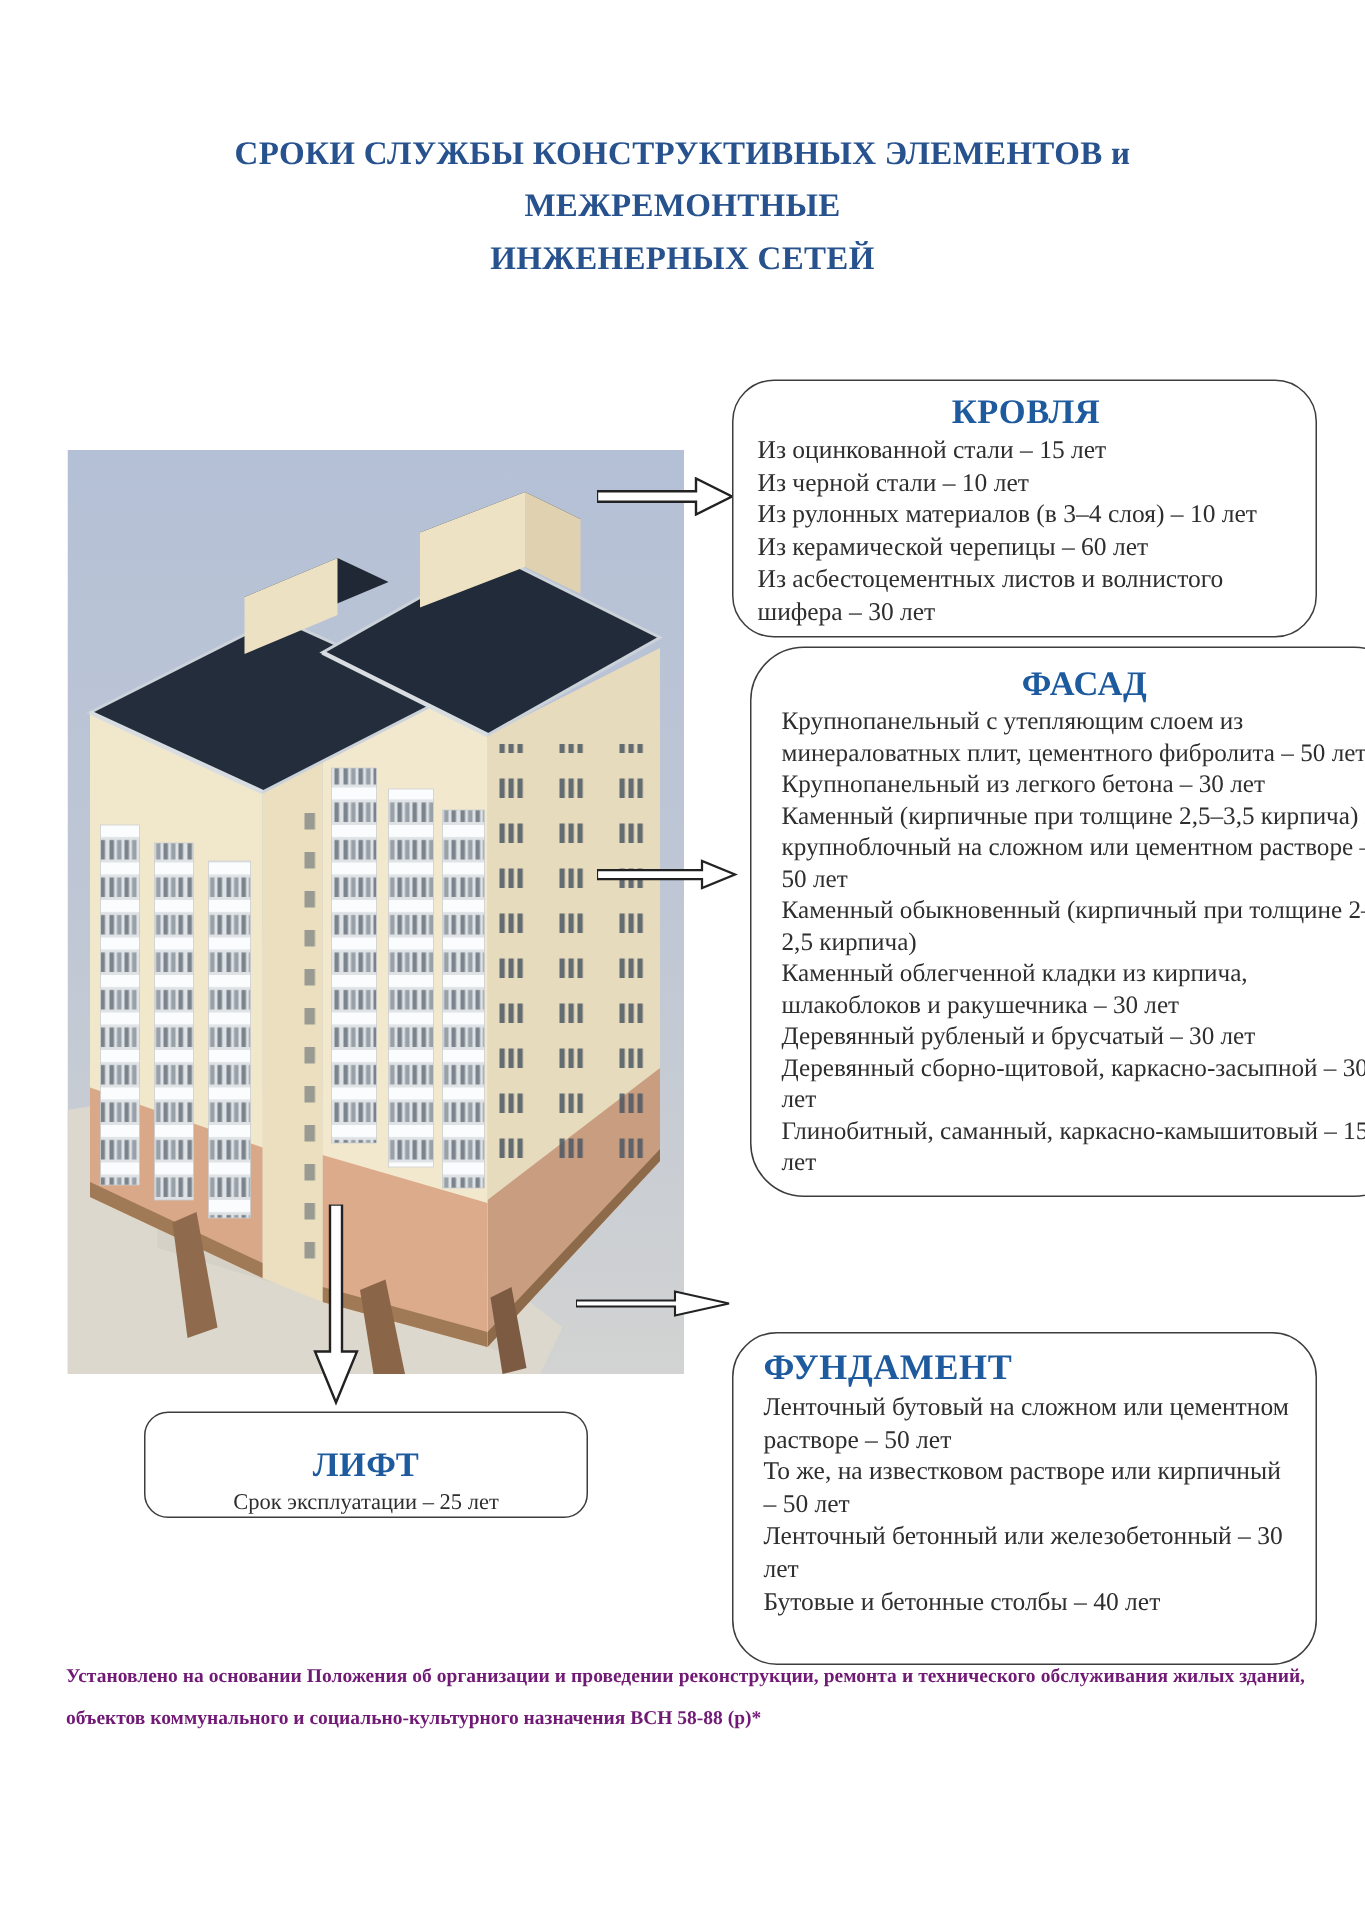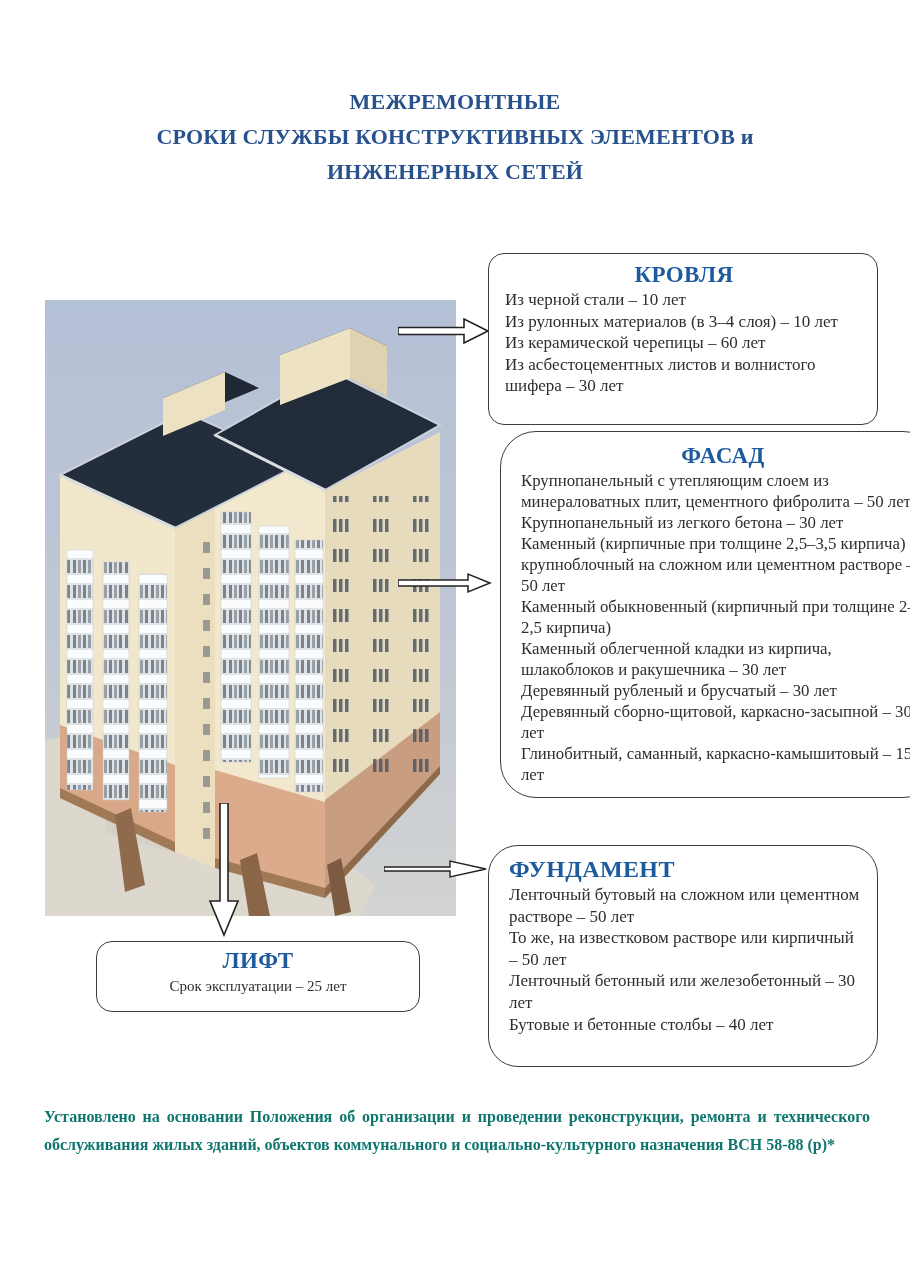--- a/index.html
+++ b/index.html
@@ -14,42 +14,42 @@
   .photo{position:absolute;left:45px;top:300px;width:411px;height:616px;}
   .photo svg{display:block;width:100%;height:100%;}
   .callout{
     position:absolute;background:#fff;border:1.6px solid #3d3d3d;color:#2e2e2e;
   }
   .callout h2{
     margin:2px 0 1px 0;text-align:center;color:#1d5a9e;
     font-size:23px;font-weight:bold;letter-spacing:.4px;
   }
   .callout .items div{font-size:17px;line-height:21.6px;}
-  .box-roof{left:488px;top:253px;width:390px;height:172px;border-radius:16px;padding:6px 14px 8px 16px;box-sizing:border-box;}
+  .box-roof{left:488px;top:253px;width:390px;height:172px;border-radius:28px;padding:6px 14px 8px 16px;box-sizing:border-box;}
   .box-facade{left:500px;top:431px;width:439px;border-radius:36px;padding:9px 13px 12px 20px;box-sizing:border-box;}
   .box-facade .items div{font-size:16.8px;line-height:21px;}
-  .box-foundation{left:488px;top:845px;width:390px;height:222px;border-radius:30px;padding:8px 14px 10px 20px;box-sizing:border-box;}
+  .box-foundation{left:488px;top:888px;width:390px;height:222px;border-radius:30px;padding:8px 14px 10px 20px;box-sizing:border-box;}
   .box-foundation h2{text-align:left;font-size:24px;}
-  .box-lift{left:96px;top:941px;width:324px;height:71px;border-radius:16px;padding:4px 10px;box-sizing:border-box;text-align:center;}
+  .box-lift{left:96px;top:941px;width:296px;height:71px;border-radius:16px;padding:20px 10px;box-sizing:border-box;text-align:center;}
   .box-lift .lift-text{font-size:15px;line-height:22px;}
   .arrow{position:absolute;pointer-events:none;}
   .arrow svg{display:block;}
   .footer{
     position:absolute;left:44px;top:1103px;width:826px;
-    font-weight:bold;font-size:16px;line-height:27.5px;color:#0f766e;text-align:justify;
+    font-weight:bold;font-size:13px;line-height:27.5px;color:#701a75;text-align:justify;
   }
 </style>
 </head>
 <body>
 
 <div class="page">
 
   <div class="title">
+    <div>СРОКИ СЛУЖБЫ КОНСТРУКТИВНЫХ ЭЛЕМЕНТОВ и</div>
     <div>МЕЖРЕМОНТНЫЕ</div>
-    <div>СРОКИ СЛУЖБЫ КОНСТРУКТИВНЫХ ЭЛЕМЕНТОВ и</div>
     <div>ИНЖЕНЕРНЫХ СЕТЕЙ</div>
   </div>
 
   <div class="photo">
     <svg viewBox="0 0 411 616" preserveAspectRatio="none">
       <defs>
         <linearGradient id="sky" x1="0" y1="0" x2="0" y2="1">
           <stop offset="0" stop-color="#b4c0d6"></stop>
           <stop offset="0.5" stop-color="#bfc7d5"></stop>
           <stop offset="1" stop-color="#d2d3d2"></stop>
@@ -136,20 +136,21 @@
   </div>
   <div class="arrow" style="left:208px;top:803px;">
     <svg width="32" height="134">
         <polygon points="12,0 20,0 20,98 30,98 16,132 2,98 12,98" fill="#ffffff" stroke="#222222" stroke-width="1.6"></polygon>
       </svg>
   </div>
 
   <div class="callout box-roof">
     <h2>КРОВЛЯ</h2>
     <div class="items">
+      <div>Из оцинкованной стали – 15 лет</div>
       <div>Из черной стали – 10 лет</div>
       <div>Из рулонных материалов (в 3–4 слоя) – 10 лет</div>
       <div>Из керамической черепицы – 60 лет</div>
       <div>Из асбестоцементных листов и волнистого шифера – 30 лет</div>
     </div>
   </div>
 
   <div class="callout box-facade">
     <h2>ФАСАД</h2>
     <div class="items">

